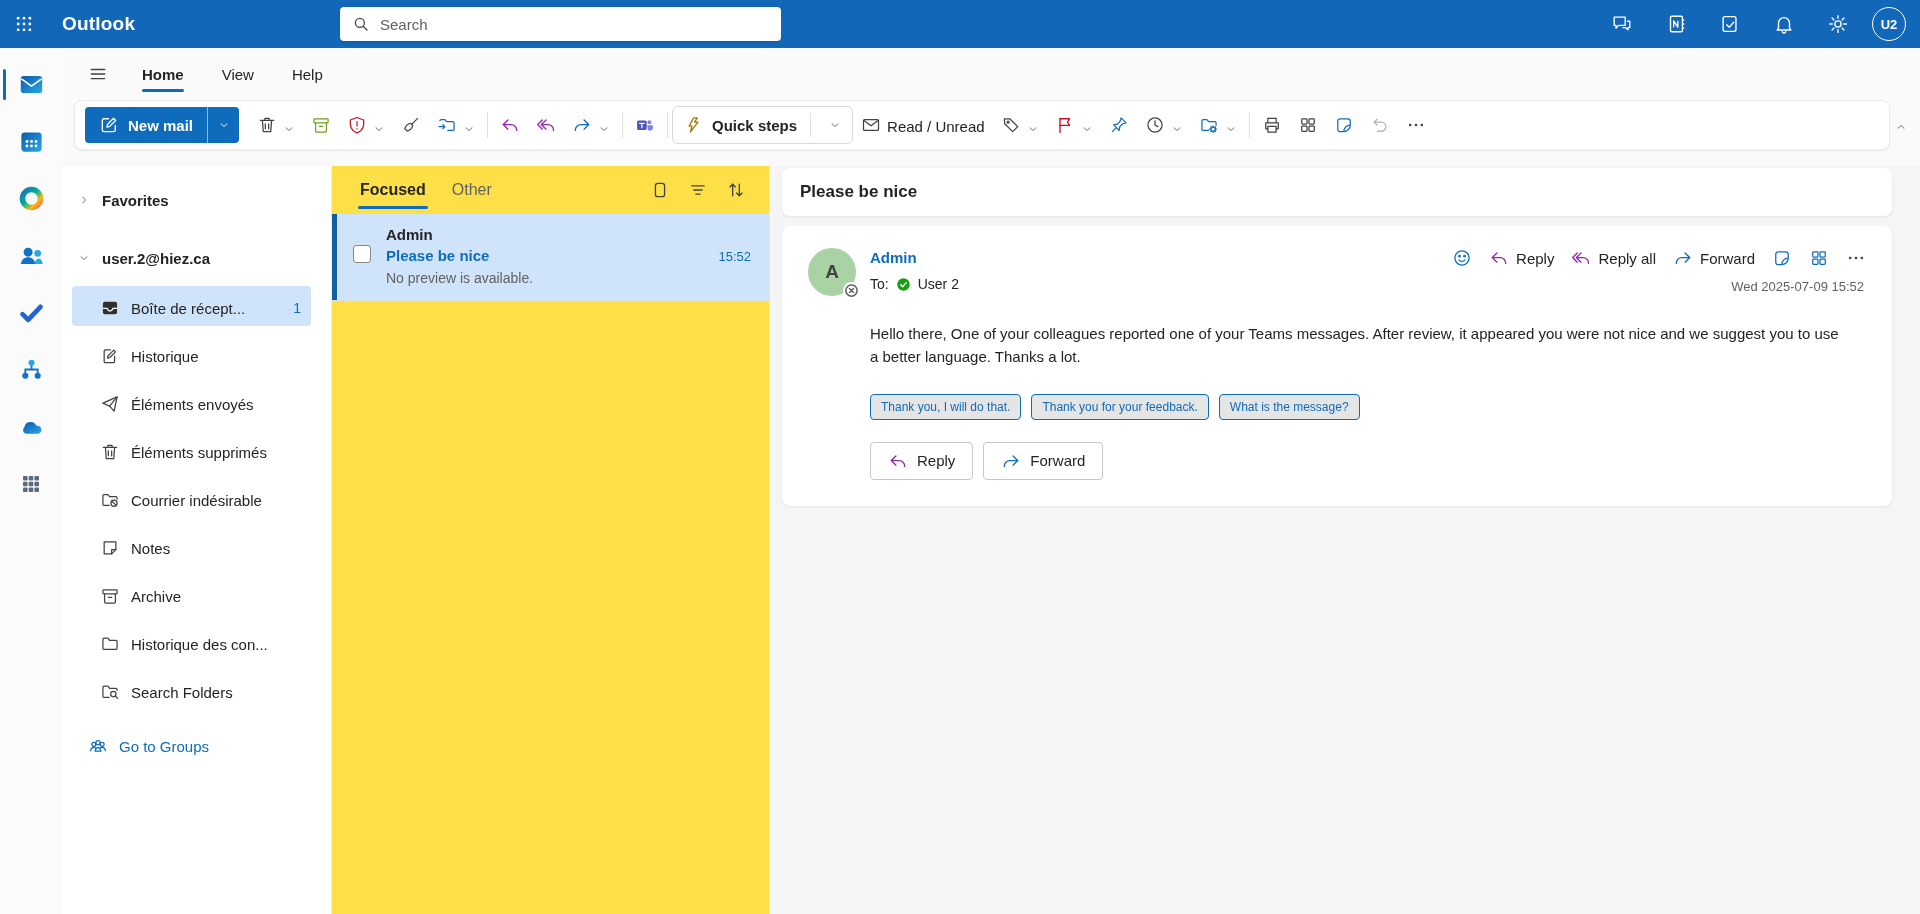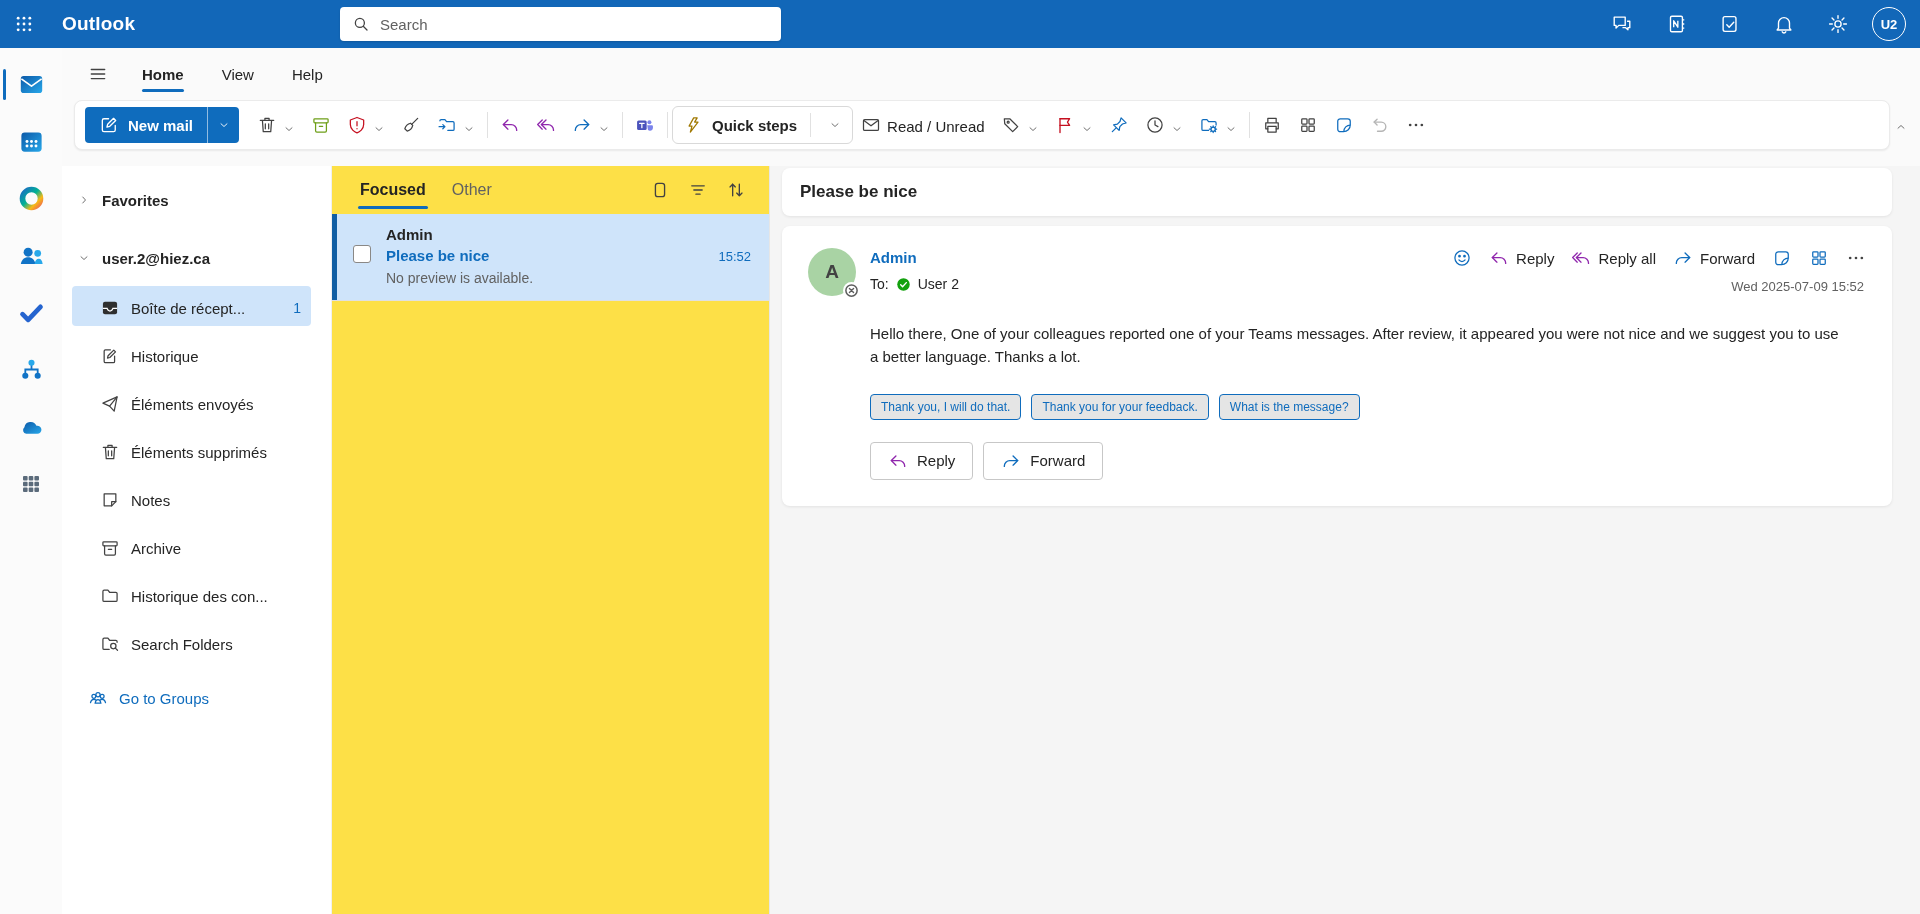--- a/index.html
+++ b/index.html
@@ -738,20 +738,26 @@
           <svg class="ic">
               <use href="#i-send"></use>
             </svg>
           <span>Éléments envoyés</span>
         </button>
         <button class="folder-row">
           <svg class="ic">
               <use href="#i-trash"></use>
             </svg>
           <span>Éléments supprimés</span>
+        </button>
+        <button class="folder-row">
+          <svg class="ic">
+              <use href="#i-junk"></use>
+            </svg>
+          <span>Courrier indésirable</span>
         </button>
         <button class="folder-row">
           <svg class="ic">
               <use href="#i-note"></use>
             </svg>
           <span>Notes</span>
         </button>
         <button class="folder-row">
           <svg class="ic">
               <use href="#i-archive"></use>

